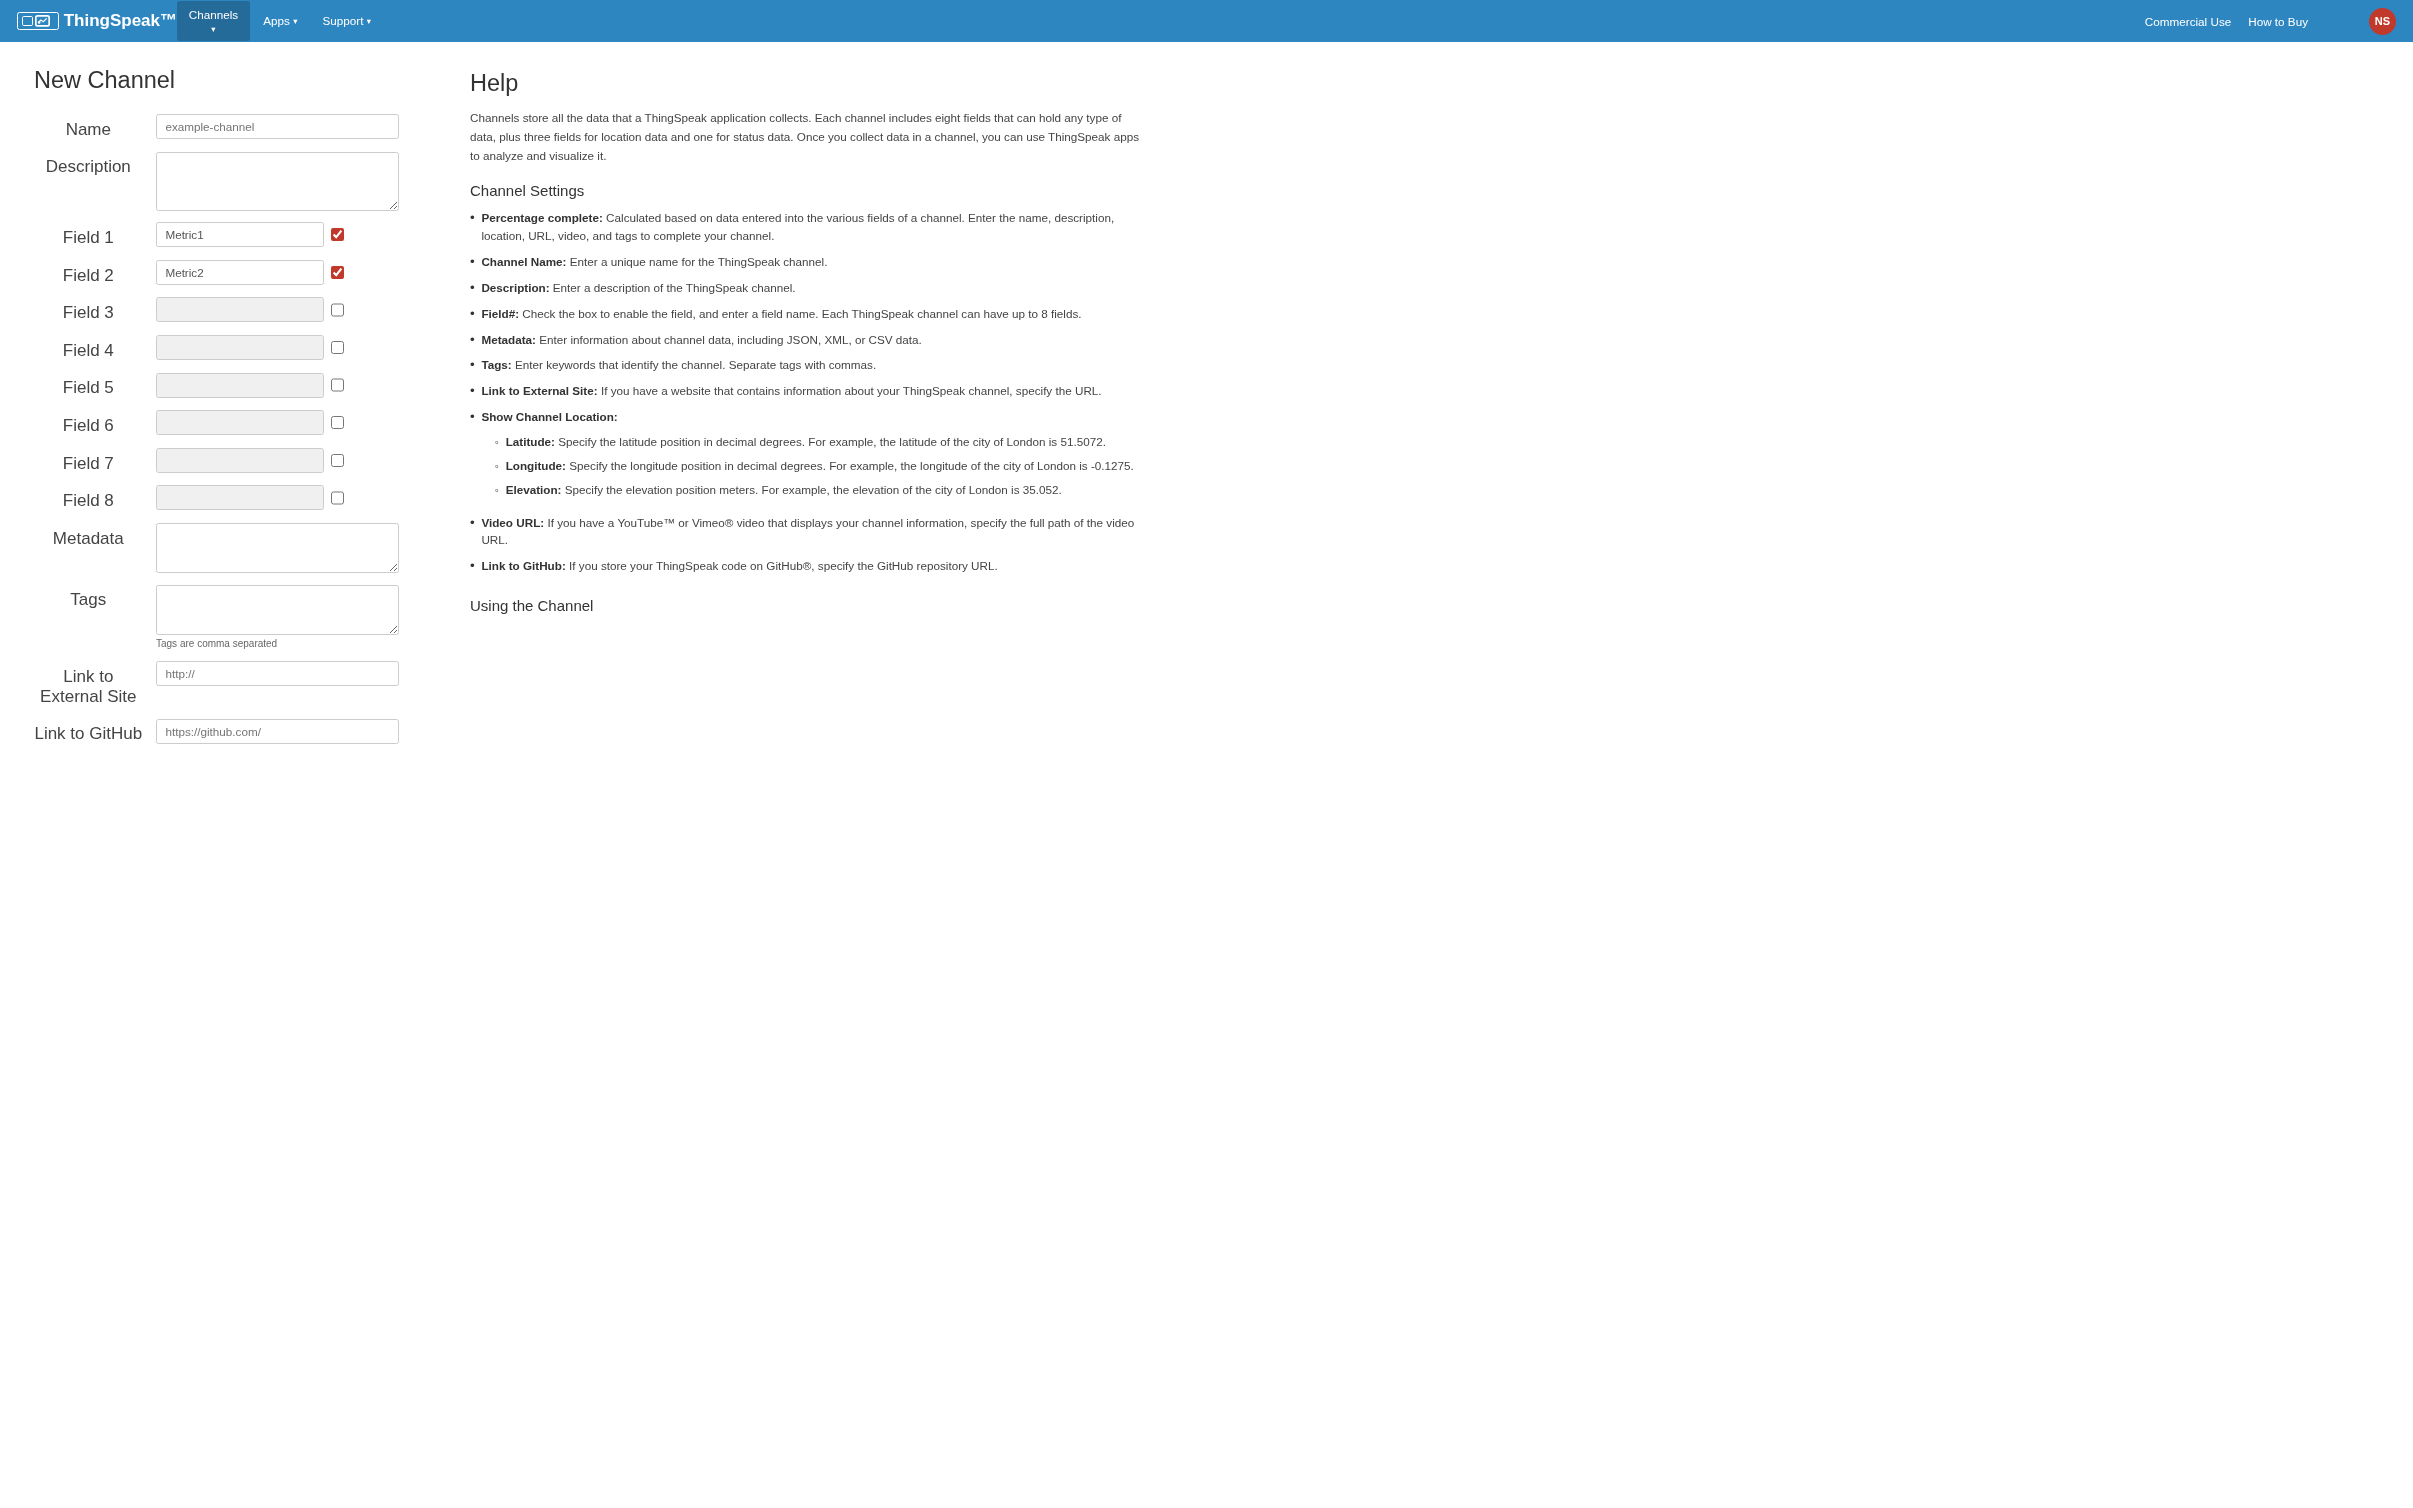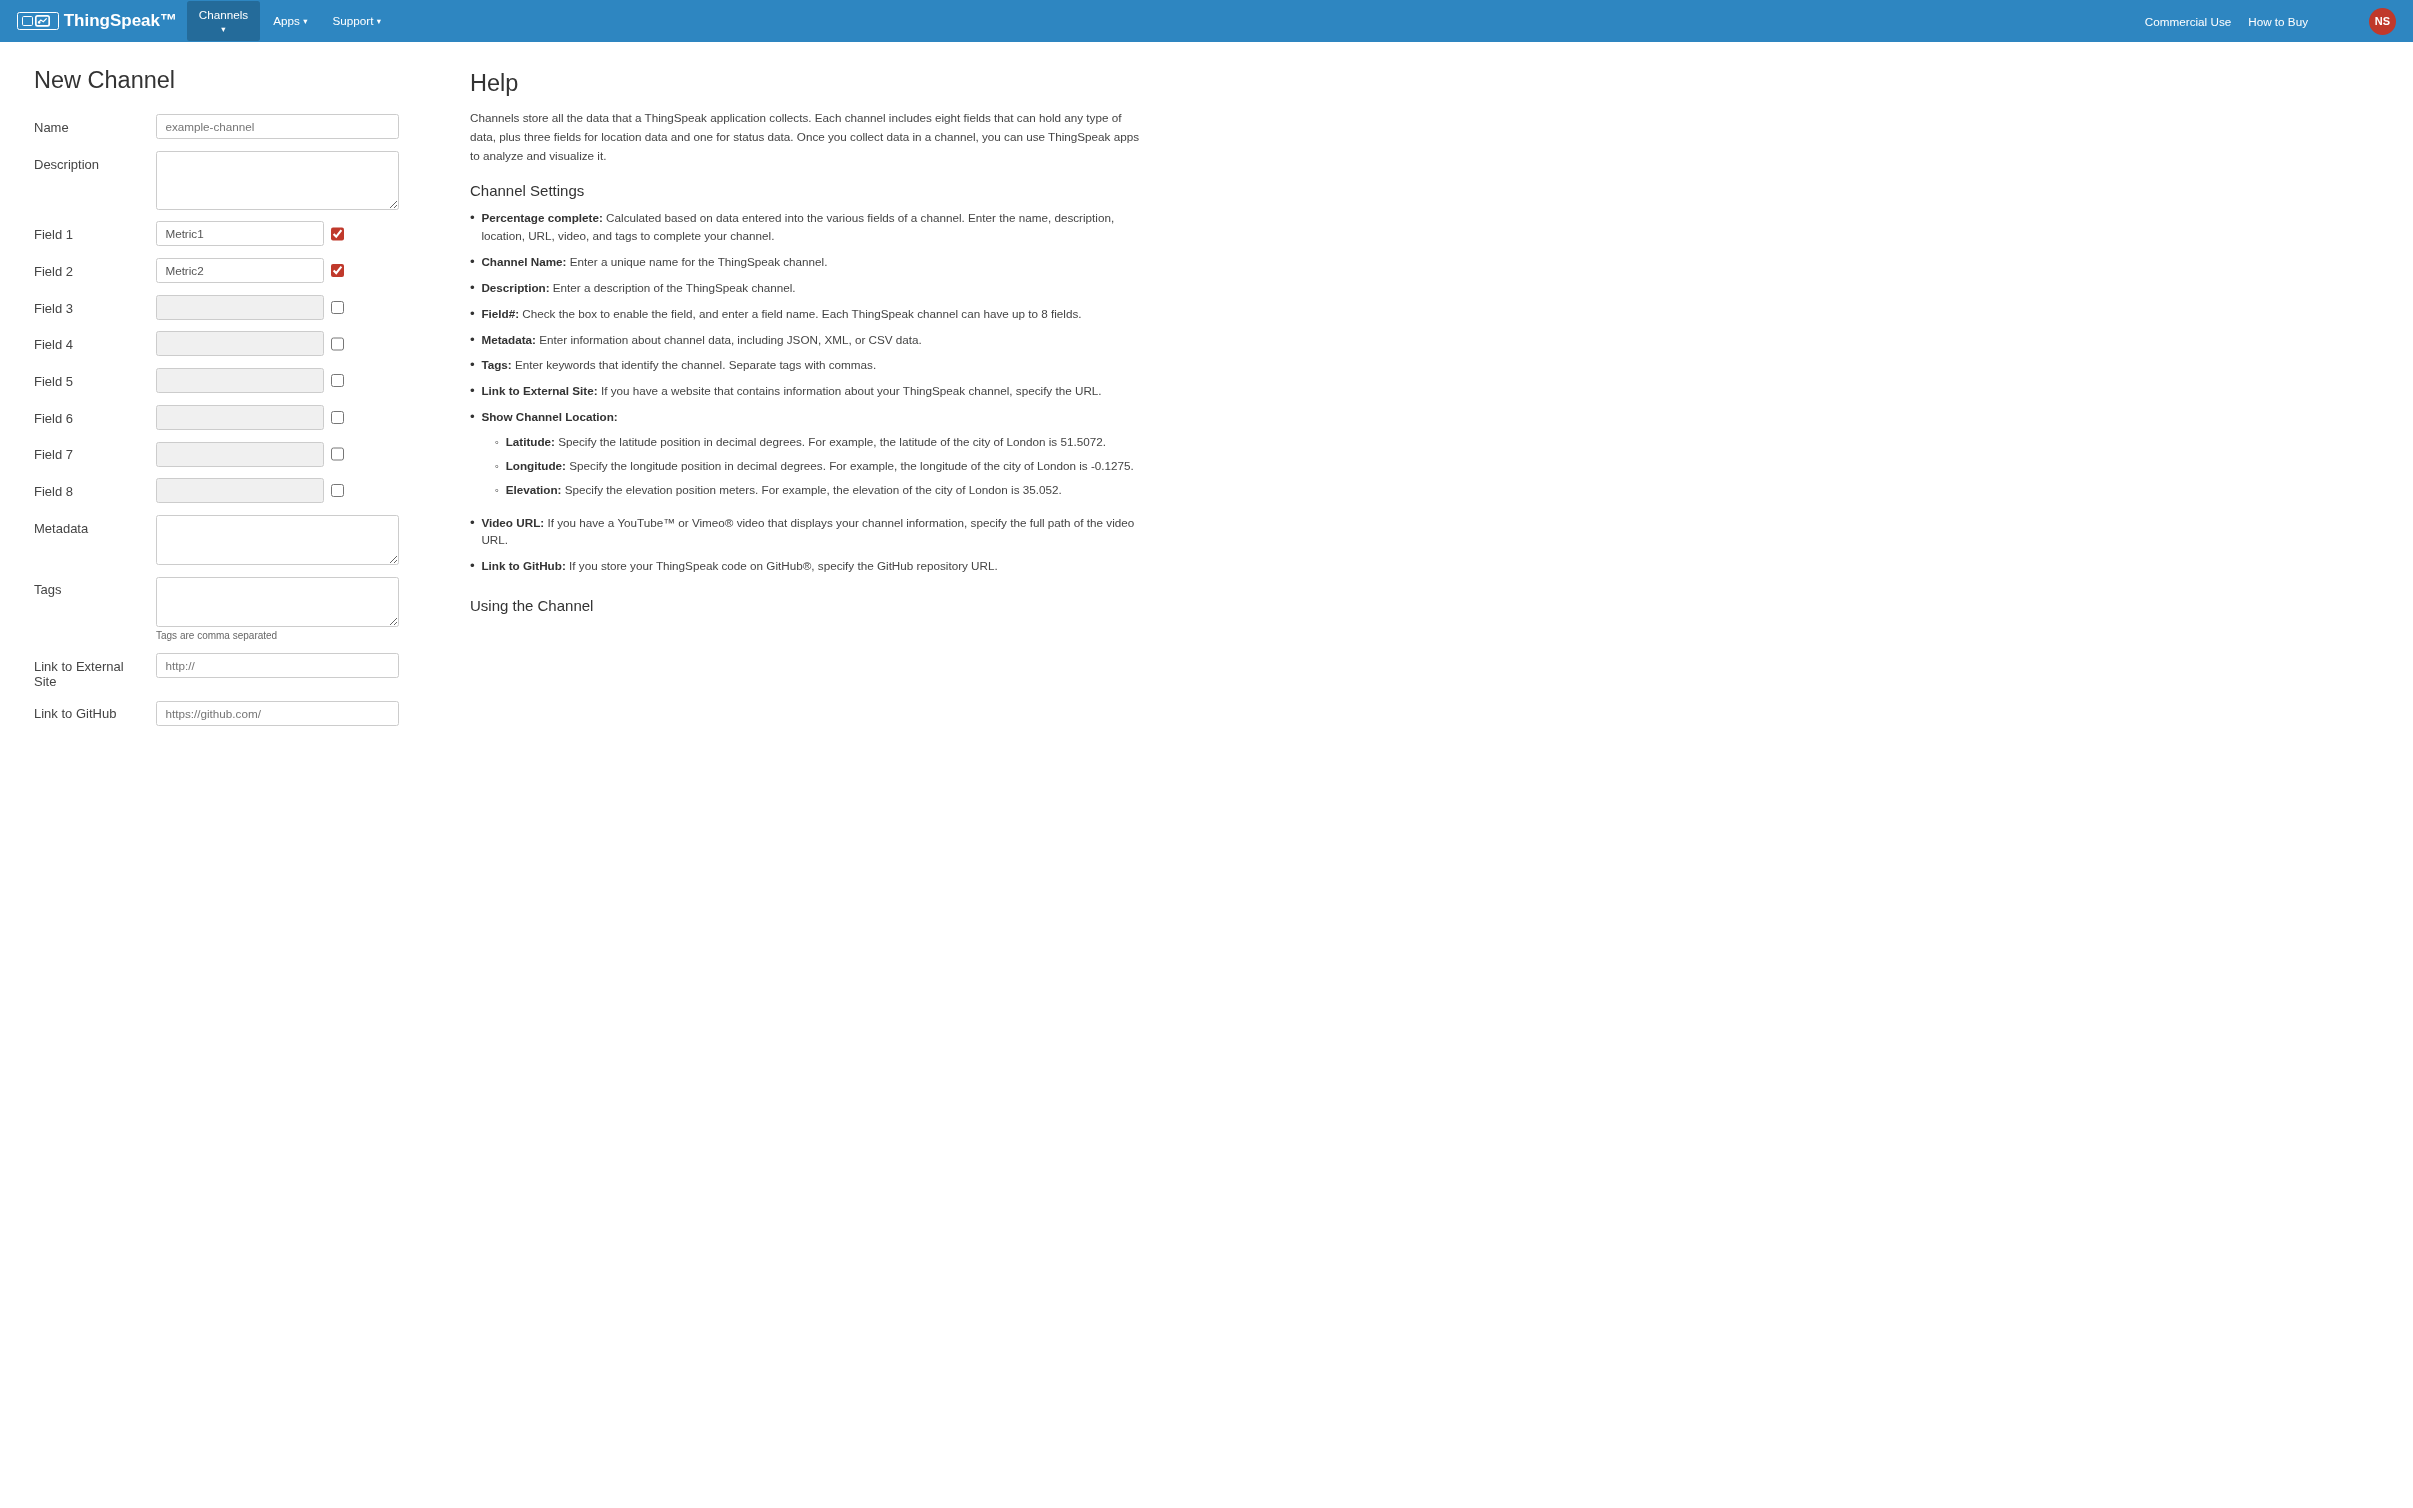--- a/index.html
+++ b/index.html
@@ -12,21 +12,21 @@
       align-items: center;
       padding: 0 17px;
       height: 42px;
     }
     .navbar-brand {
       display: flex;
       align-items: center;
       color: #fff;
       font-size: 17px;
       font-weight: bold;
-      margin-right: 10px;
+      margin-right: 0;
       text-decoration: none;
     }
     .brand-icon {
       border: 1.7px solid #fff;
       border-radius: 2.5px;
       padding: 1.7px 4.2px;
       margin-right: 5px;
       font-size: 11.7px;
       display: flex;
       align-items: center;
@@ -103,24 +103,24 @@
       color: #333;
       margin-bottom: 20px;
     }
     .form-row {
       display: flex;
       align-items: flex-start;
       margin-bottom: 11.7px;
     }
     .form-label {
       width: 122px;
-      text-align: left;
+      text-align: center;
       padding-right: 13.4px;
       padding-top: 5.9px;
-      font-size: 13px;
+      font-size: 17px;
       color: #444;
       flex-shrink: 0;
     }
     .form-control {
       border: 0.8px solid #ccc;
       border-radius: 2.5px;
       padding: 5px 8.4px;
       font-size: 11.7px;
       color: #555;
       background: #fff;

